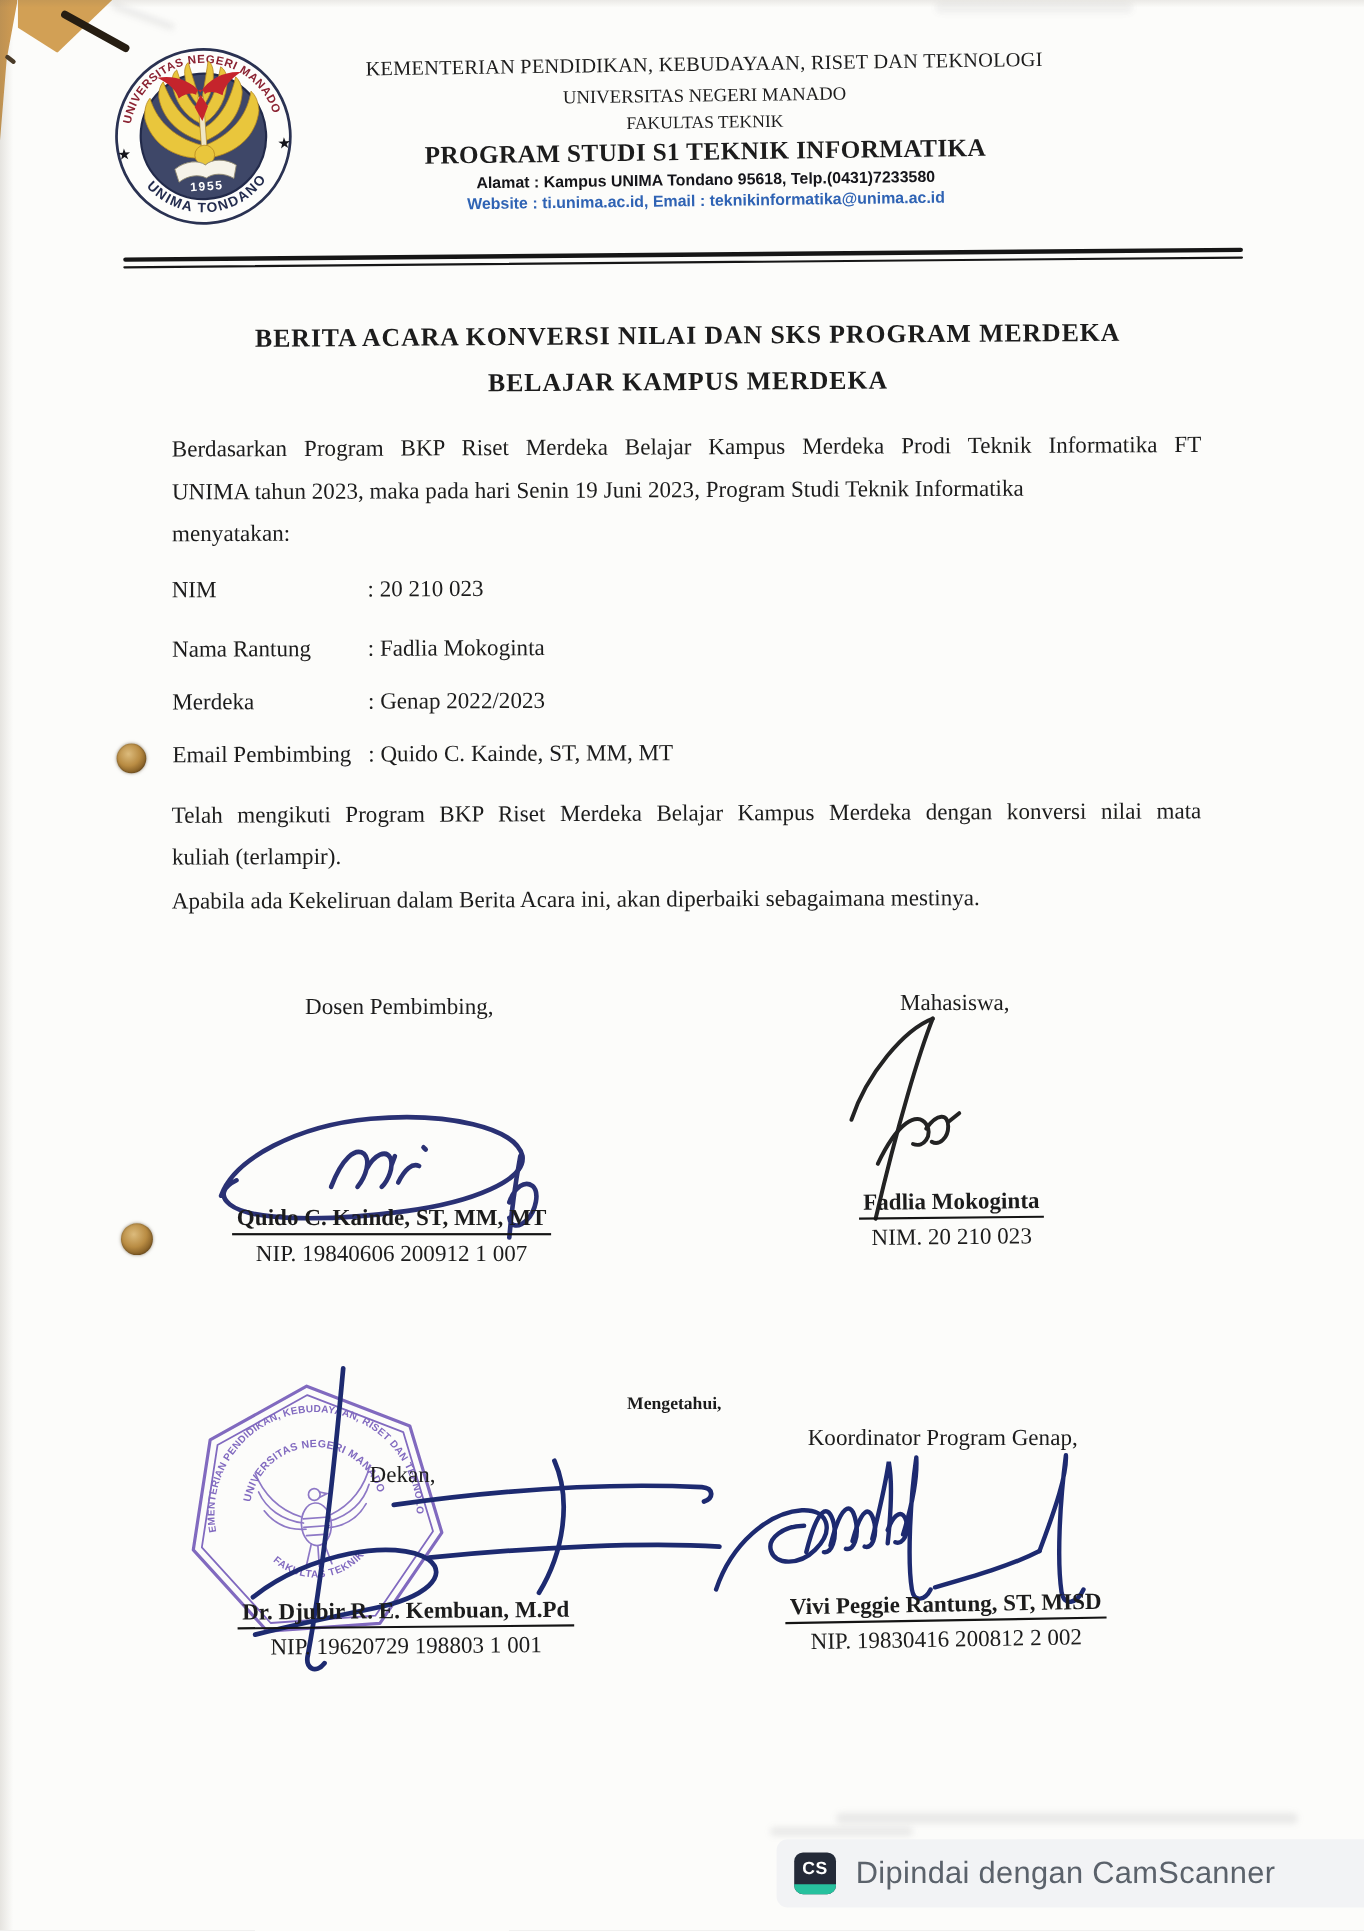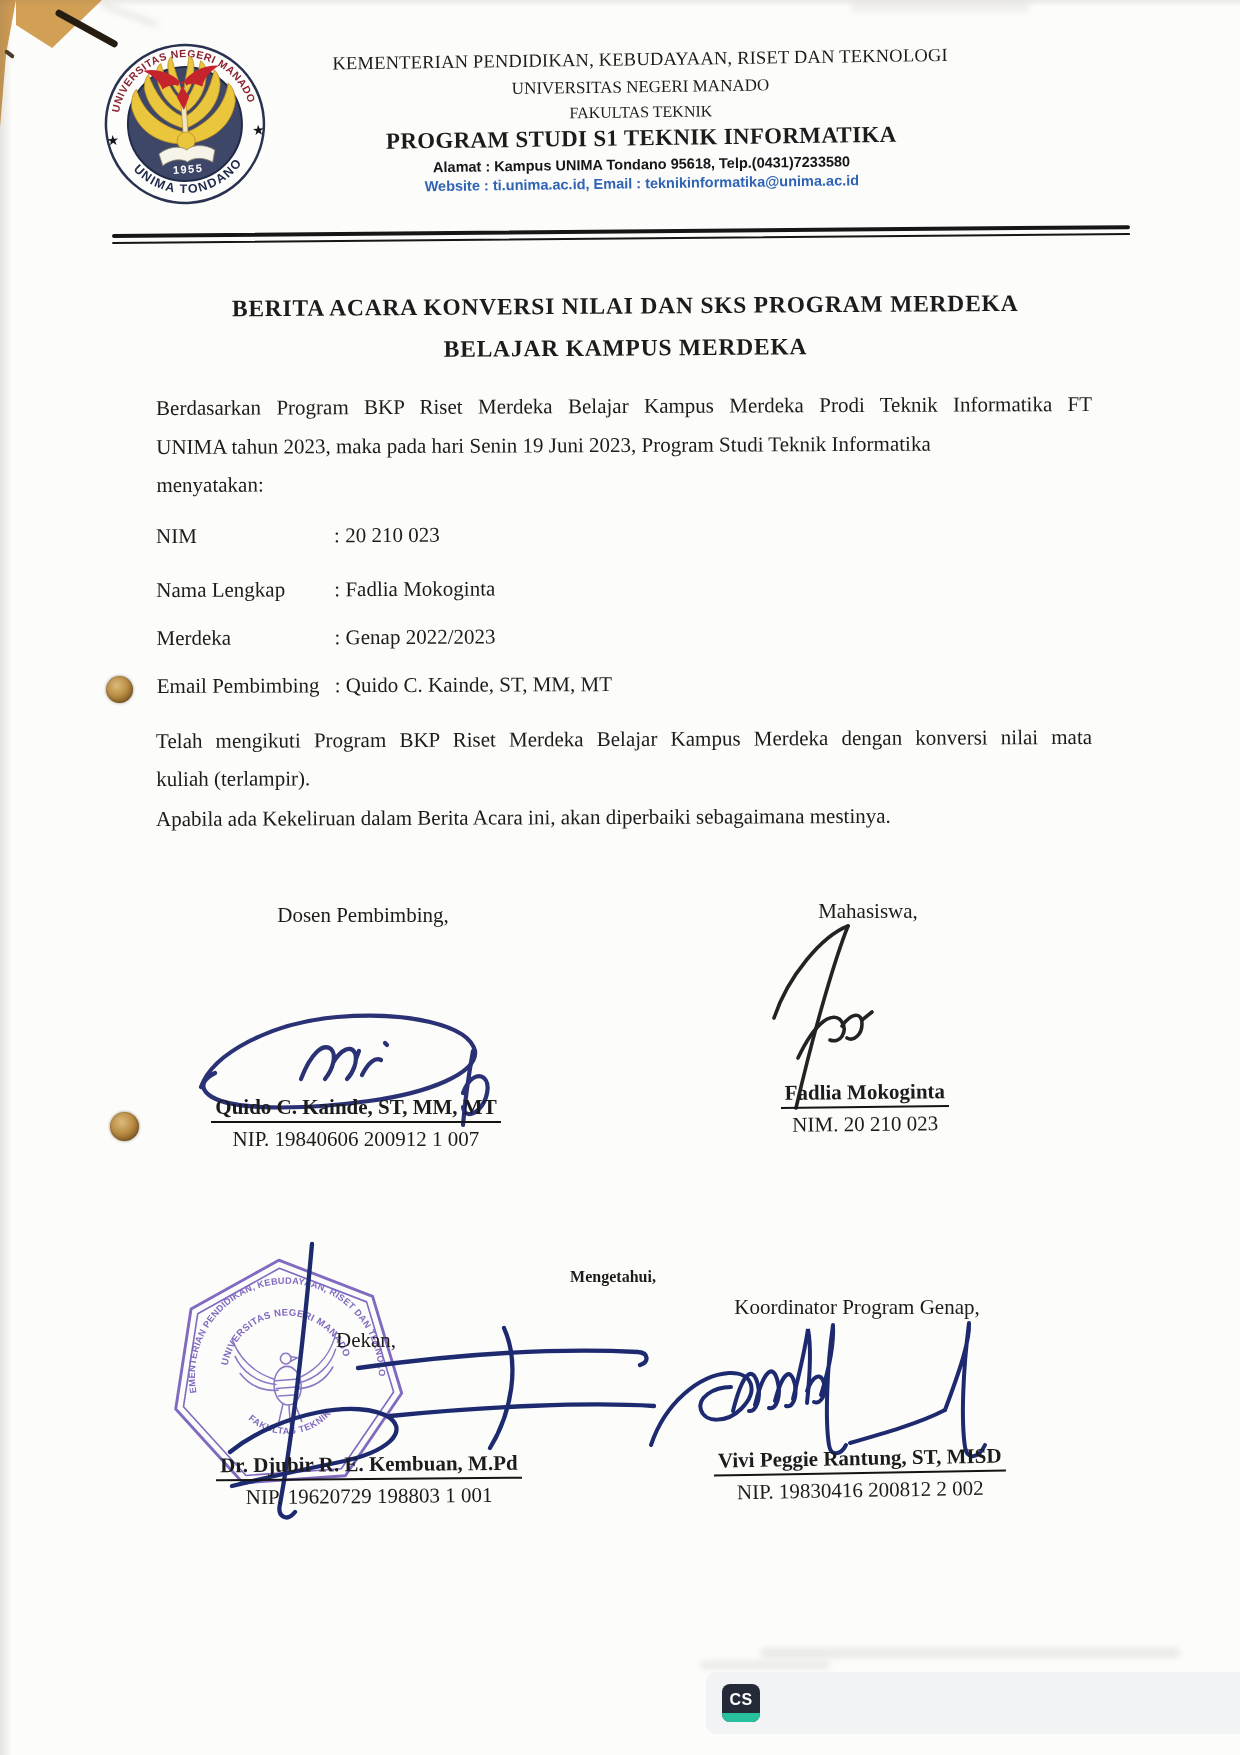--- a/index.html
+++ b/index.html
@@ -175,21 +175,21 @@
     <div>UNIMA tahun 2023, maka pada hari Senin 19 Juni 2023, Program Studi Teknik Informatika</div>
     <div>menyatakan:</div>
   </div>
 
   <div class="fields">
     <div class="frow f0">
       <span>NIM</span>
       <span>: 20 210 023</span>
     </div>
     <div class="frow f1">
-      <span>Nama Lengkap</span>
+      <span>Nama Rantung</span>
       <span>: Fadlia Mokoginta</span>
     </div>
     <div class="frow f2">
       <span>Merdeka</span>
       <span>: Genap 2022/2023</span>
     </div>
     <div class="frow f3">
       <span>Email Pembimbing</span>
       <span>: Quido C. Kainde, ST, MM, MT</span>
     </div>
@@ -303,15 +303,16 @@
   <div class="name-block nm-koor">
     <div class="nm">Vivi Peggie Rantung, ST, MISD</div>
     <div class="idl">NIP. 19830416 200812 2 002</div>
   </div>
 
   <div class="scanbar">
     <div class="cs-icon">
       <span class="cs-txt">CS</span>
       <div class="cs-strip"></div>
     </div>
+    <div class="scan-text">Dipindai dengan CamScanner</div>
   </div>
 
 </div>
 
 </body></html>

